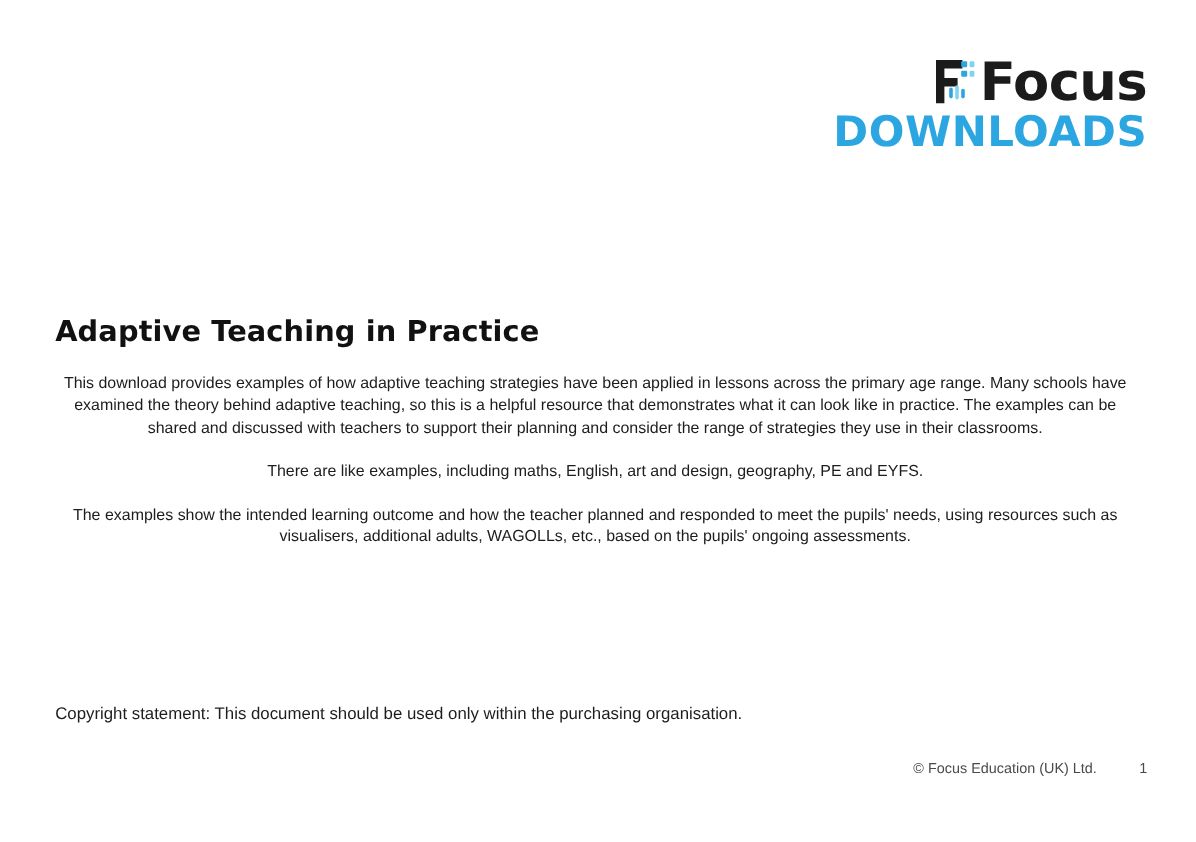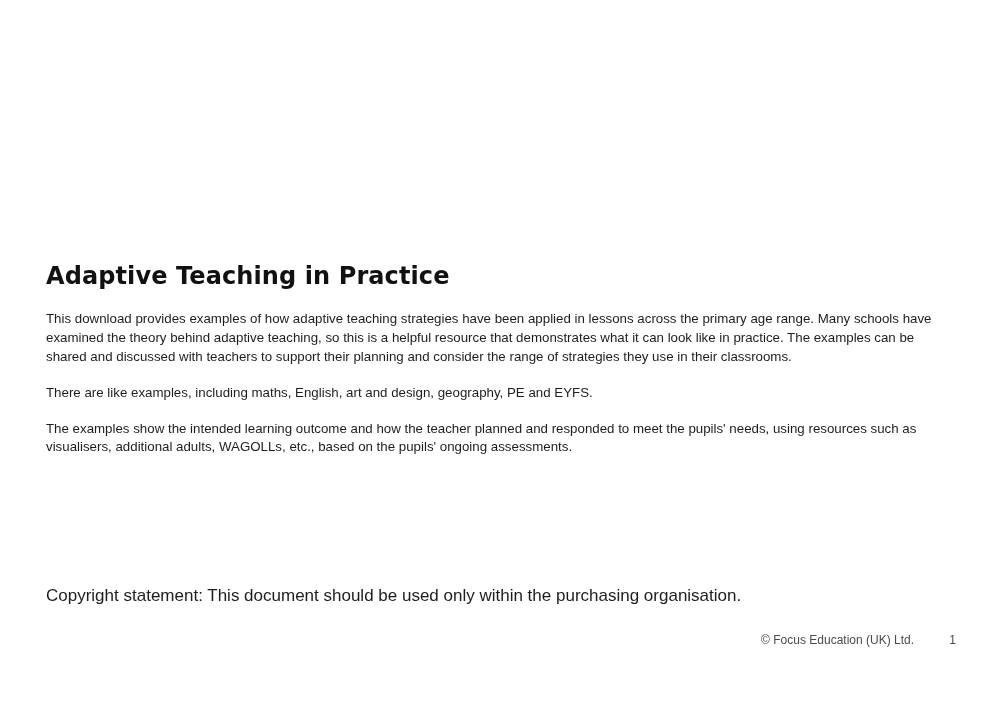--- a/index.html
+++ b/index.html
@@ -75,34 +75,35 @@
 
   
   .body-copy {
     position: absolute;
     left: 46px;
     top: 310px;
     width: 900px;
     font-size: 13.3px;
     line-height: 1.42;
     color: #1d1d1d;
+    text-align: center;
   }
   .body-copy p {
     margin: 0 0 17px 0;
   }
   .body-copy p:last-child {
     margin-bottom: 0;
   }
 
   
   .copyright-statement {
     position: absolute;
     left: 46px;
     top: 586px;
-    font-size: 17px;
+    font-size: 14px;
     color: #1d1d1d;
   }
 
   
   .footer {
     position: absolute;
     right: 41px;
     top: 633px;
     display: flex;
     align-items: baseline;
@@ -113,20 +114,38 @@
   .footer .page-number {
     min-width: 10px;
     text-align: right;
   }
 </style>
 </head>
 <body>
 
 <div class="page">
 
+  <div class="logo-block">
+    <div class="logo-row">
+      <span class="logo-mark">
+        <svg width="36" height="44" viewBox="0 0 36 44" xmlns="http://www.w3.org/2000/svg">
+          <path d="M2 4 L2 40 L9 40 L9 26 L20 26 L20 19 L9 19 L9 11 L24 11 L24 4 Z" fill="#1b1b1b"></path>
+          <rect x="23" y="5" width="5" height="5" rx="1" fill="#2ca6e0"></rect>
+          <rect x="23" y="13" width="5" height="5" rx="1" fill="#2ca6e0"></rect>
+          <rect x="30" y="5" width="4" height="5" rx="1" fill="#7fd2f0"></rect>
+          <rect x="30" y="13" width="4" height="5" rx="1" fill="#7fd2f0"></rect>
+          <rect x="13" y="27" width="3" height="9" rx="1.5" fill="#2ca6e0"></rect>
+          <rect x="18" y="25" width="3" height="12" rx="1.5" fill="#7fd2f0"></rect>
+          <rect x="23" y="28" width="3" height="8" rx="1.5" fill="#2ca6e0"></rect>
+        </svg>
+      </span>
+      <span class="logo-word">Focus</span>
+    </div>
+    <div class="logo-sub">DOWNLOADS</div>
+  </div>
 
   <h1 class="doc-title">Adaptive Teaching in Practice</h1>
 
   <div class="body-copy">
     <p>This download provides examples of how adaptive teaching strategies have been applied in lessons across the primary age range. Many schools have examined the theory behind adaptive teaching, so this is a helpful resource that demonstrates what it can look like in practice. The examples can be shared and discussed with teachers to support their planning and consider the range of strategies they use in their classrooms.</p>
     <p>There are like examples, including maths, English, art and design, geography, PE and EYFS.</p>
     <p>The examples show the intended learning outcome and how the teacher planned and responded to meet the pupils' needs, using resources such as visualisers, additional adults, WAGOLLs, etc., based on the pupils' ongoing assessments.</p>
   </div>
 
   <div class="copyright-statement">Copyright statement: This document should be used only within the purchasing organisation.</div>

